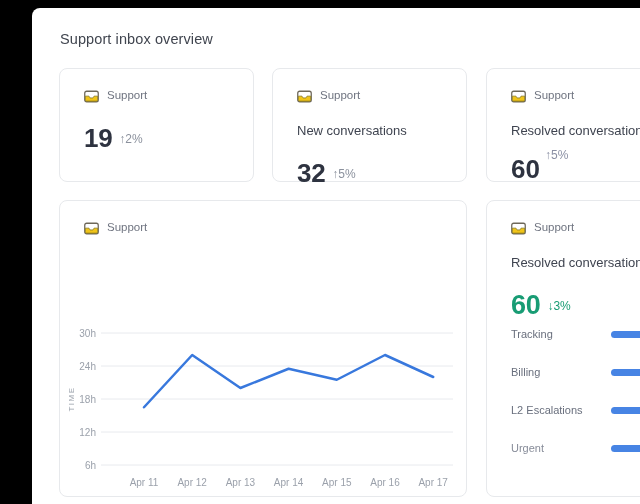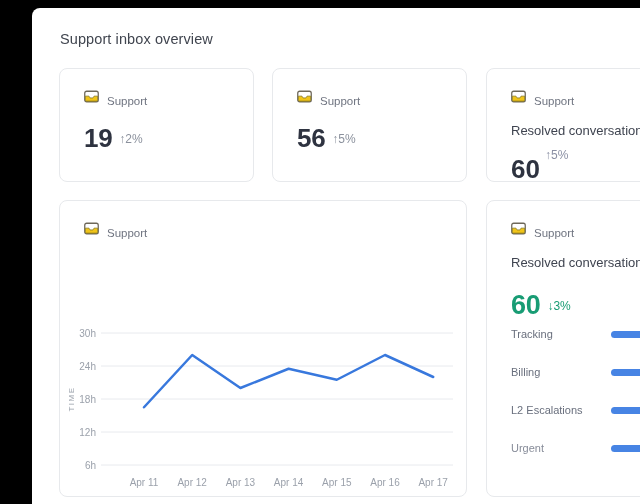--- a/index.html
+++ b/index.html
@@ -4,21 +4,21 @@
 <style>
   * { margin:0; padding:0; box-sizing:border-box; }
   html,body { width:640px; height:504px; overflow:hidden; }
   body { background:#000; font-family:"Liberation Sans", sans-serif; position:relative; }
   .panel { position:absolute; left:32px; top:8px; width:616px; height:496px;
            background:#ffffff; border-top-left-radius:8px; }
   .page-title { position:absolute; left:28px; top:23px; font-size:14.5px; font-weight:500;
                 color:#40454f; letter-spacing:.1px; }
   .card { position:absolute; background:#fff; border:1px solid #e7e9ec; border-radius:8px;
           padding:20px 24px; }
-  .card-label { display:flex; align-items:flex-end; gap:8px; }
+  .card-label { display:flex; align-items:flex-start; gap:8px; }
   .card-label .lbl { font-size:11.5px; color:#6f7480; }
   .card-title { margin-top:13px; font-size:13px; color:#3f4450; line-height:22px; }
   .value-row { margin-top:16px; display:flex; align-items:center; gap:7px; }
   .value { font-size:26px; font-weight:700; color:#2e3340; letter-spacing:-.3px; }
   .delta { font-size:12px; color:#8b919d; font-weight:400; }
   .red   { color:#c9404d; }
   .green { color:#189c74; }
   .card.stat  { width:195px; height:114px; top:60px; }
   #stat-0 { left:27px; }  #stat-1 { left:240px; }  #stat-2 { left:454px; }
   #stat-2 .delta-abs { position:absolute; left:58px; top:79px; font-size:12px; color:#8b90a4; }
@@ -63,22 +63,23 @@
   <div class="card stat" id="stat-1">
     <div class="card-label">
       <span>
         <svg width="15" height="13" viewBox="0 0 20 17">
           <rect x="1" y="1.5" width="18" height="14" rx="2.5" fill="#fff" stroke="#6e685a" stroke-width="1.7"></rect>
           <path d="M1.8 8 L6.6 8 L8 10.4 L12 10.4 L13.4 8 L18.2 8 L18.2 13 Q18.2 14.7 16.5 14.7 L3.5 14.7 Q1.8 14.7 1.8 13 Z" fill="#f0c419" stroke="#857618" stroke-width="1"></path>
         </svg>
       </span>
       <span class="lbl">Support</span>
     </div>
+    <div class="card-title">New conversations</div>
     <div class="value-row">
-      <span class="value">56</span>
+      <span class="value">32</span>
       <span class="delta">↑5%</span>
     </div>
   </div>
 
   <div class="card stat" id="stat-2">
     <div class="card-label">
       <span>
         <svg width="15" height="13" viewBox="0 0 20 17">
           <rect x="1" y="1.5" width="18" height="14" rx="2.5" fill="#fff" stroke="#6e685a" stroke-width="1.7"></rect>
           <path d="M1.8 8 L6.6 8 L8 10.4 L12 10.4 L13.4 8 L18.2 8 L18.2 13 Q18.2 14.7 16.5 14.7 L3.5 14.7 Q1.8 14.7 1.8 13 Z" fill="#f0c419" stroke="#857618" stroke-width="1"></path>

